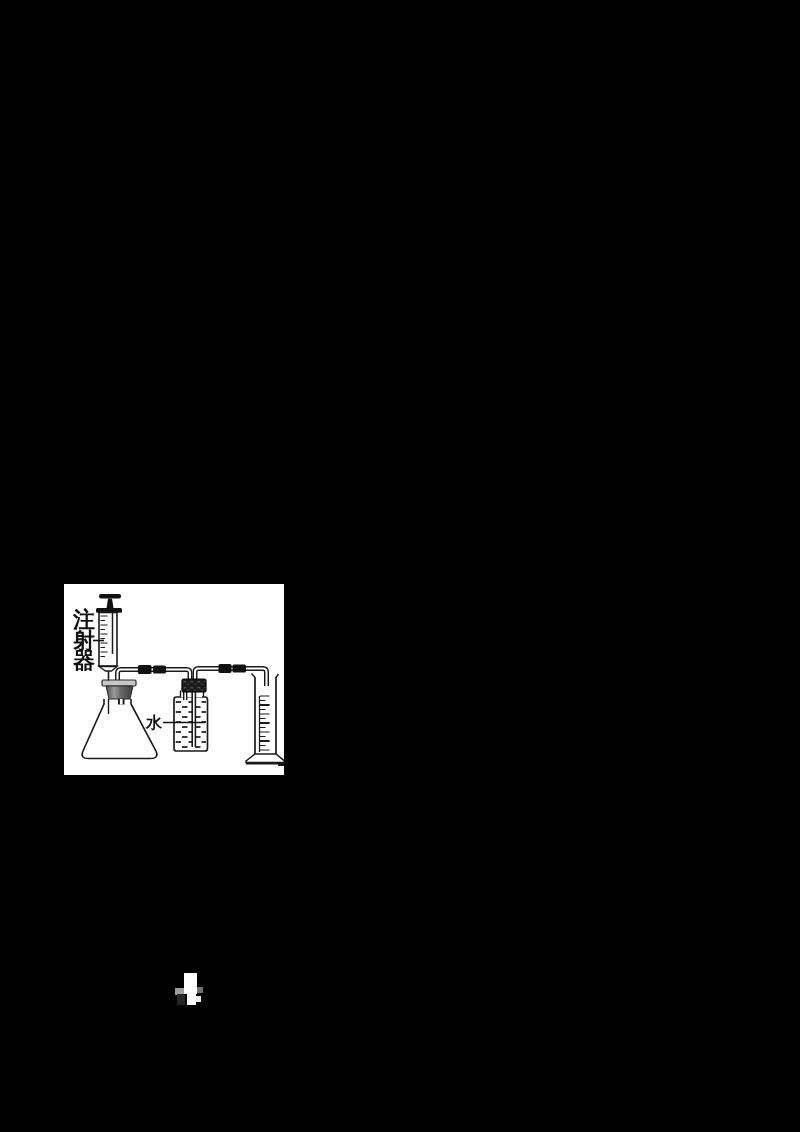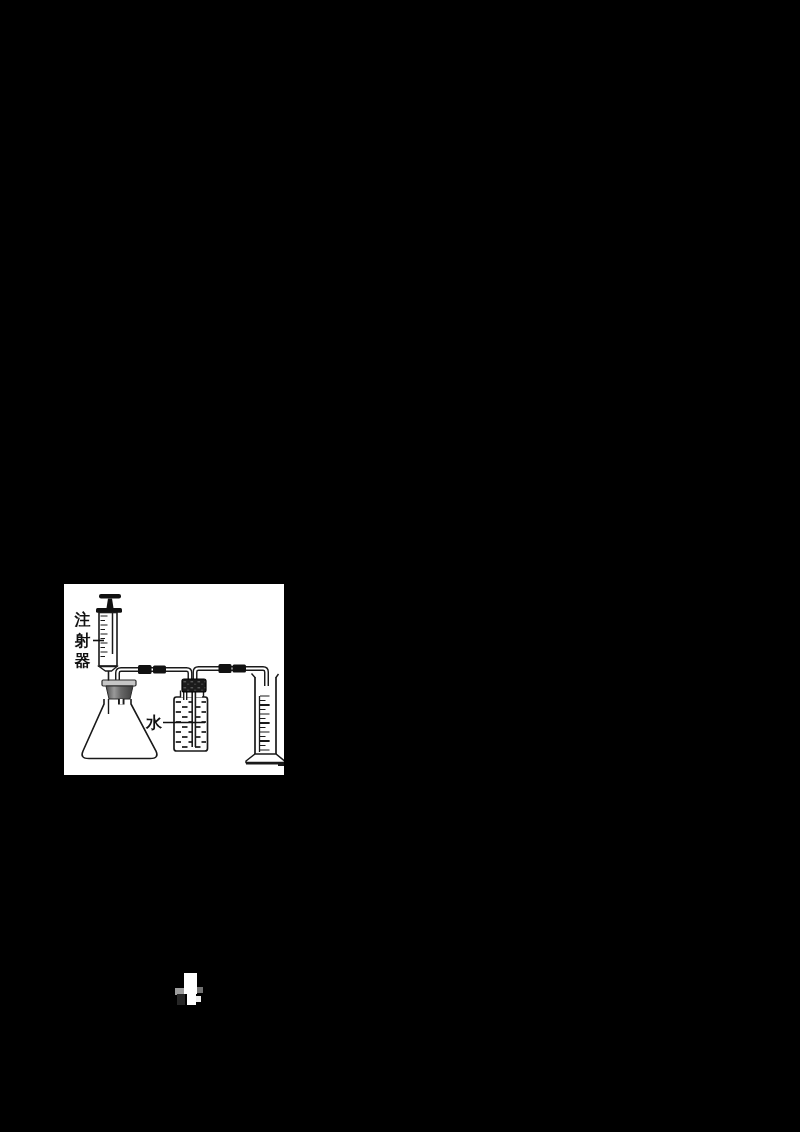--- a/index.html
+++ b/index.html
@@ -19,21 +19,21 @@
   #apparatus-figure svg { position: absolute; left: 0; top: 0; }
   .cjk-label {
     position: absolute;
     color: #111;
     font-weight: 600;
     font-family: "Liberation Sans", "DejaVu Sans", sans-serif;
   }
   #syringe-label {
     left: 9px; top: 26px;
     width: 19px;
-    font-size: 16px;
+    font-size: 22px;
     line-height: 20.5px;
     word-break: break-all;
     text-align: center;
   }
   #water-label {
     left: 82px; top: 130px;
     font-size: 16px;
     line-height: 17px;
   }
   .frag { position: absolute; }

